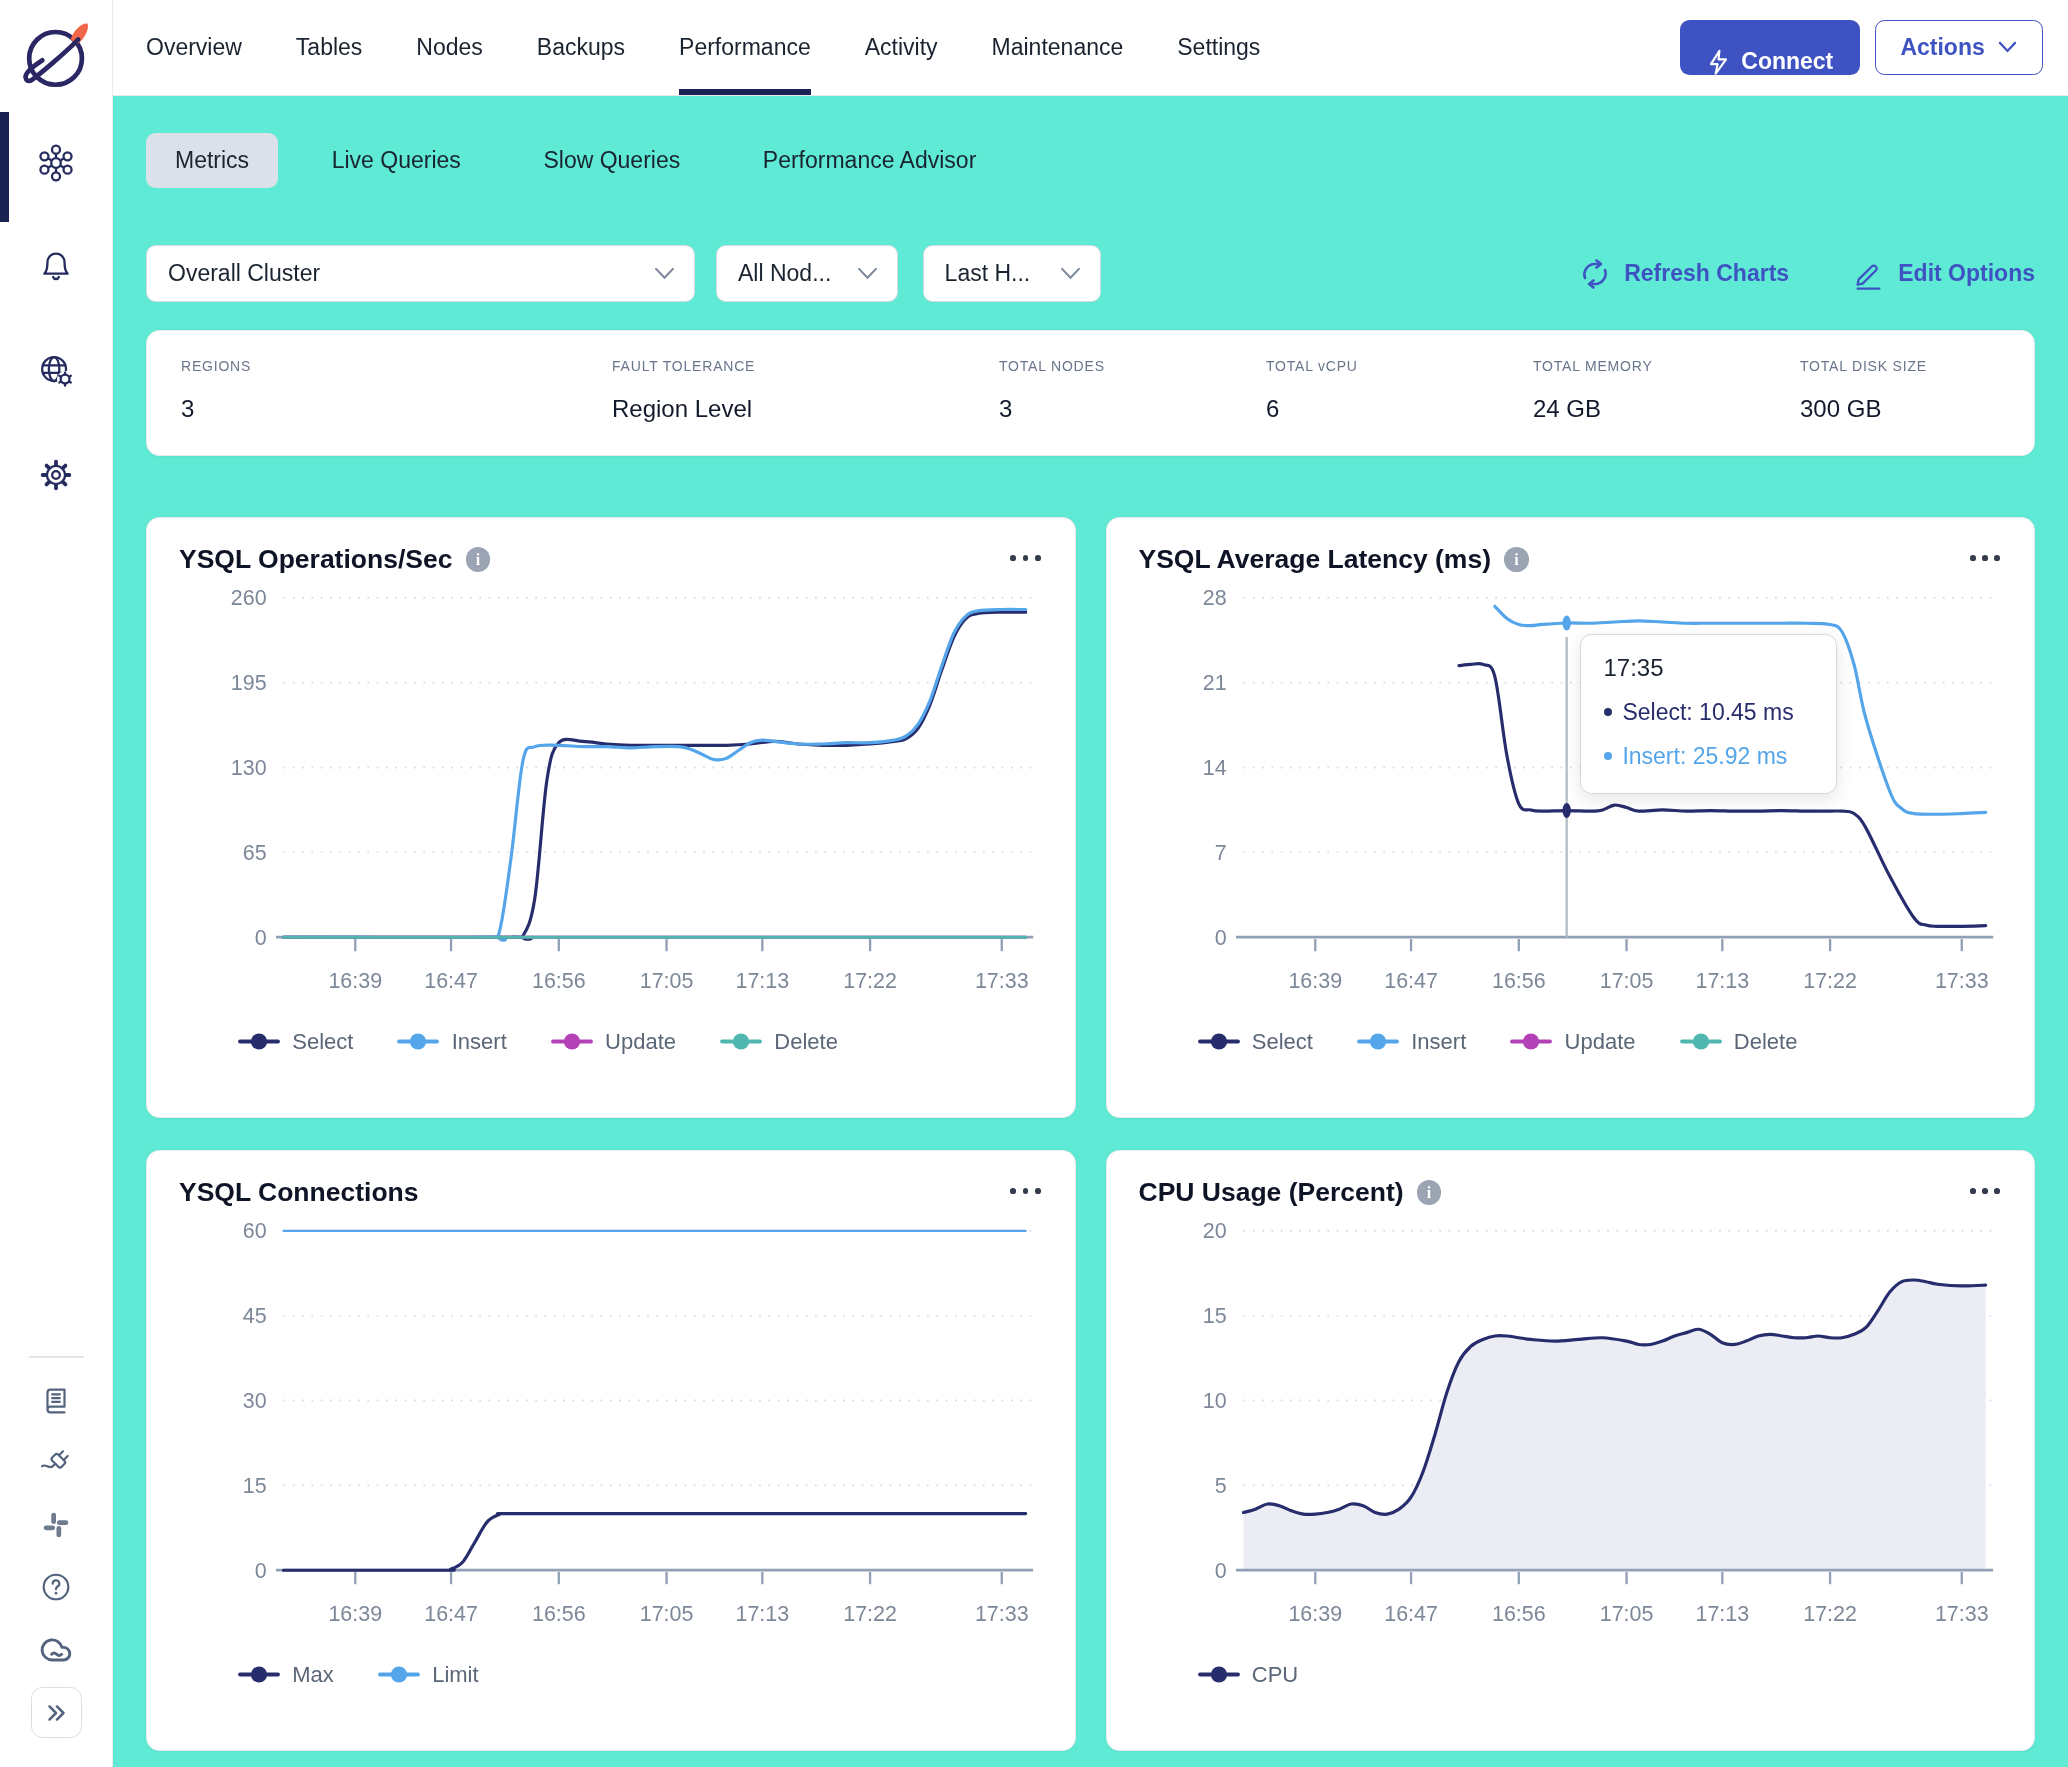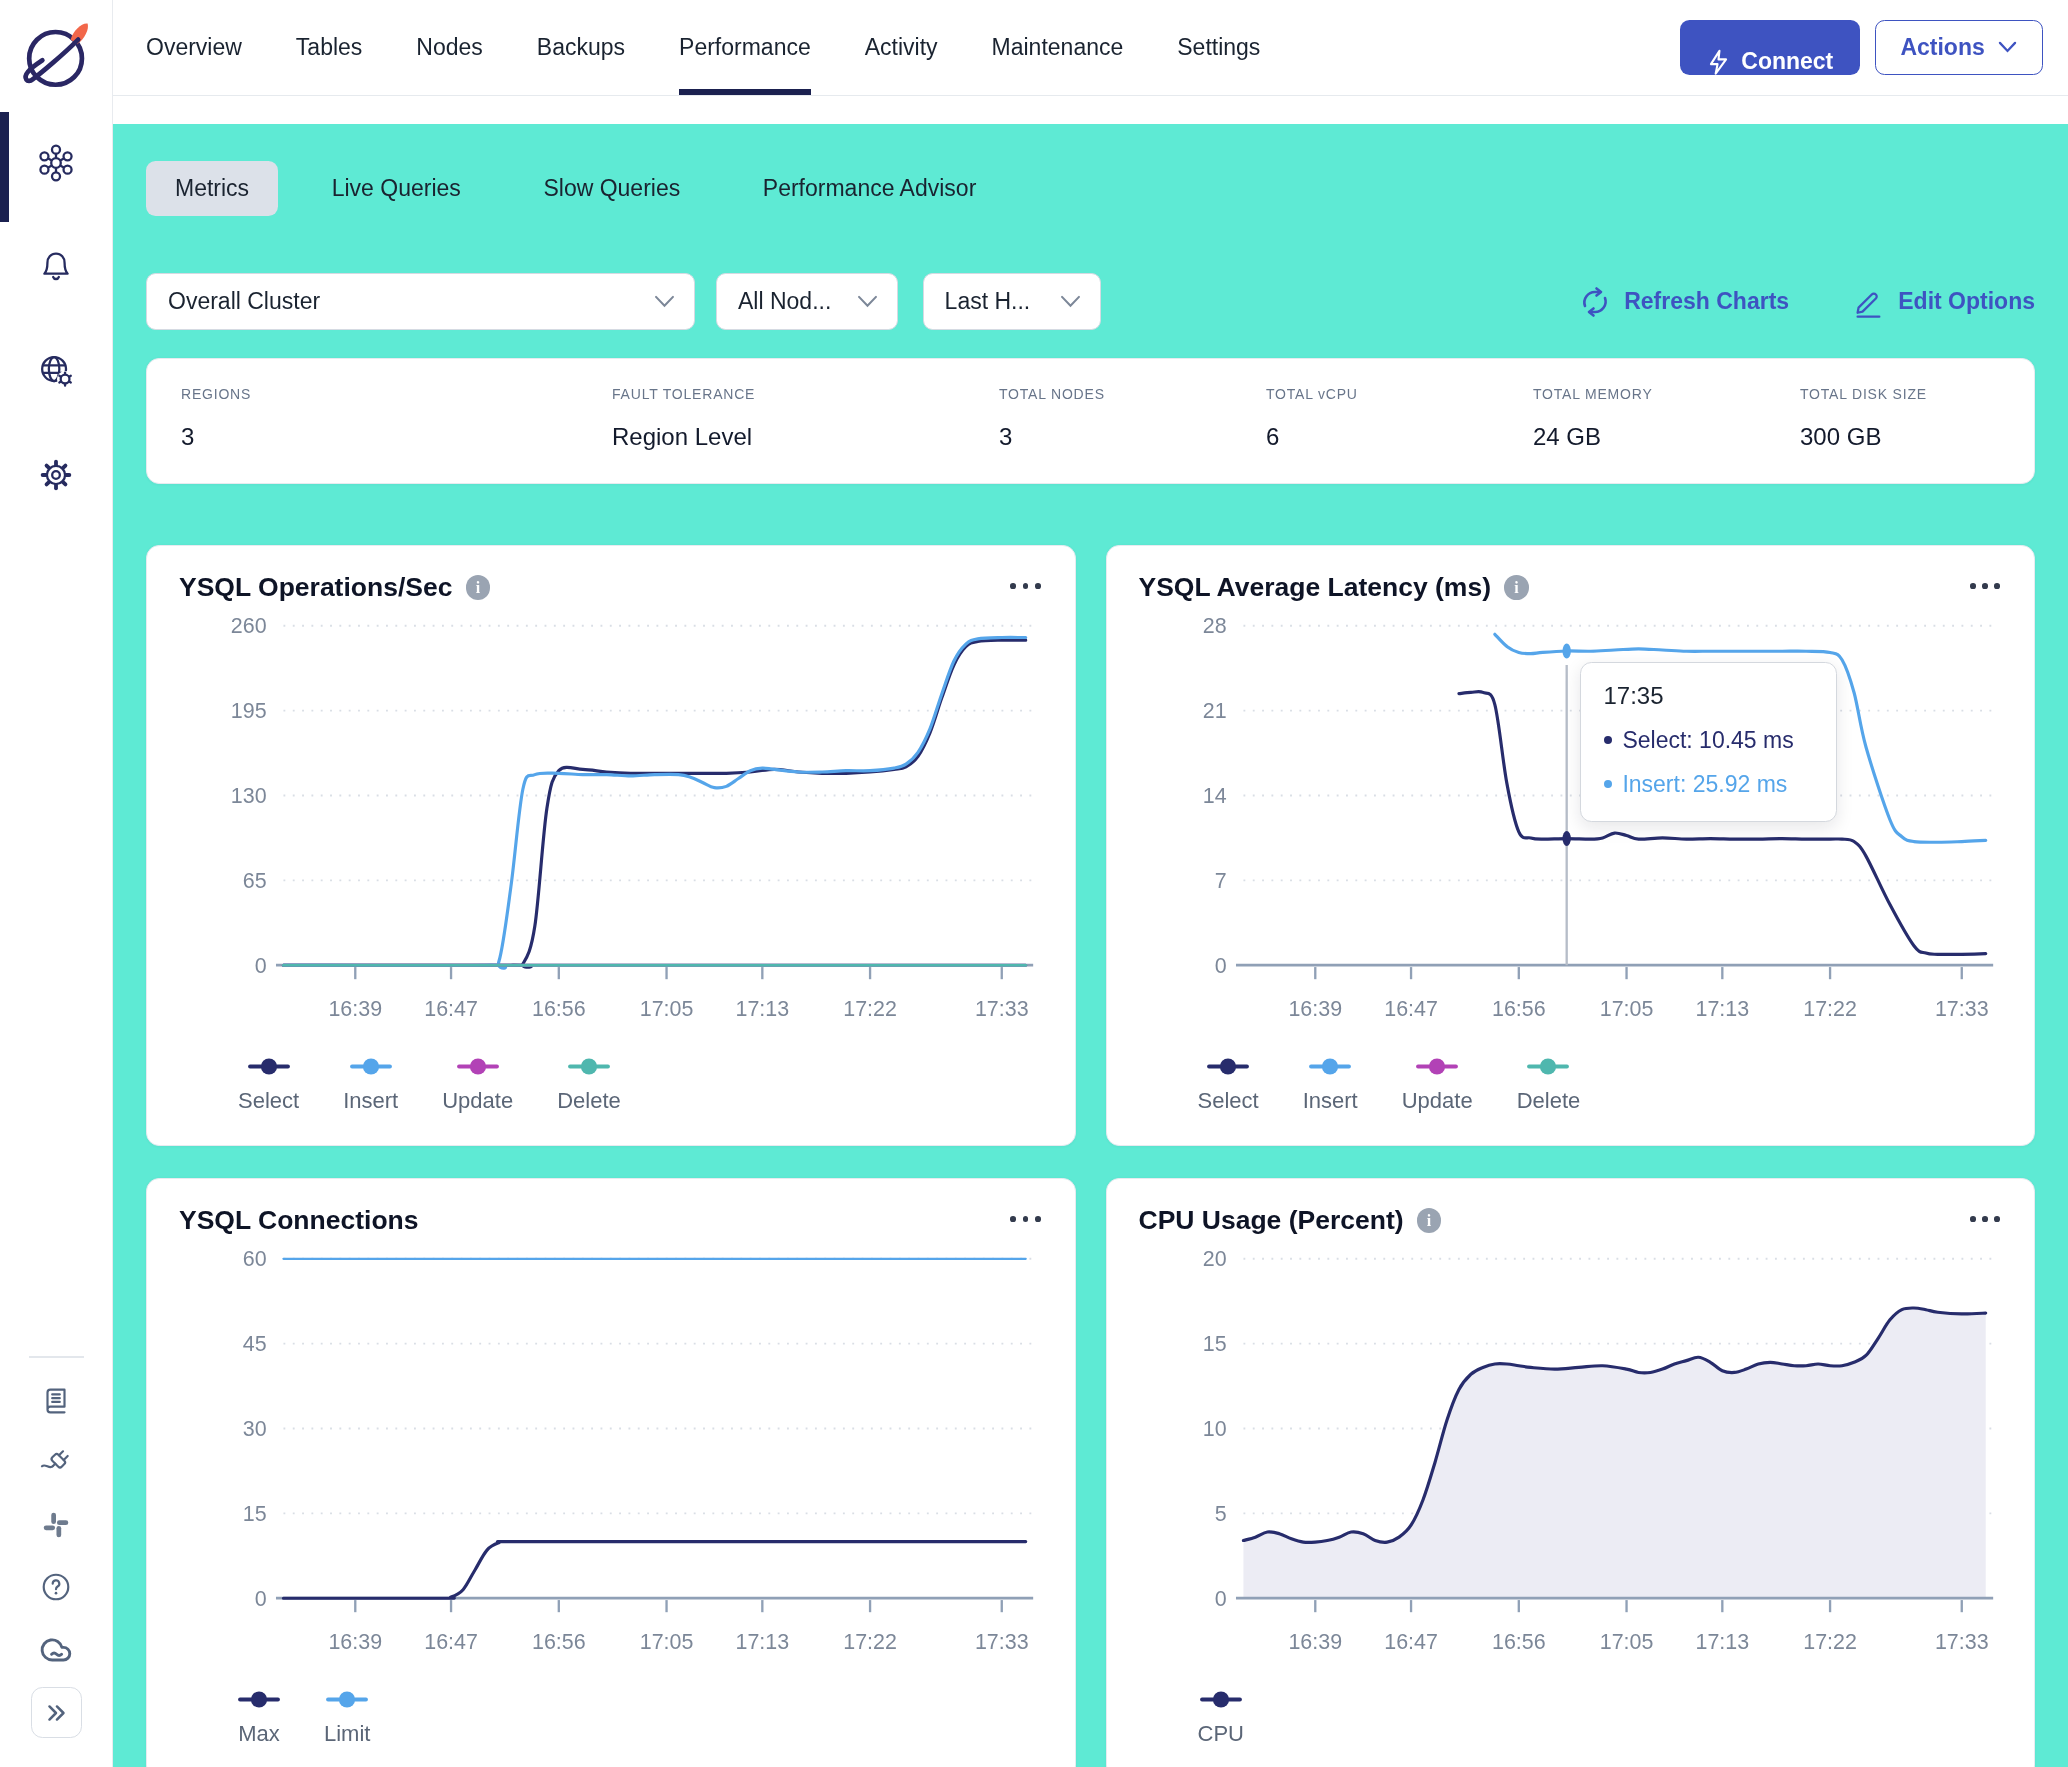--- a/index.html
+++ b/index.html
@@ -12,21 +12,21 @@
   .side-top { display:flex; flex-direction:column; align-items:center; gap:62px; margin-top:42px; }
   .side-icon { width:42px; height:42px; display:flex; align-items:center; justify-content:center; cursor:pointer; }
   .active-bar { position:absolute; left:0; top:112px; width:8.5px; height:110px; background:#1B2150; }
   .side-spacer { flex:1; }
   .side-divider { width:55px; height:1.9px; background:#E3E7EC; margin-bottom:26.5px; }
   .side-bottom { display:flex; flex-direction:column; align-items:center; gap:28px; margin-bottom:21px; }
   .side-icon-sm { width:34px; height:34px; display:flex; align-items:center; justify-content:center; cursor:pointer; }
   .expand-btn { width:51px; height:51px; border:1.9px solid #D9DEE5; border-radius:11.4px; display:flex; align-items:center; justify-content:center; background:#fff; cursor:pointer; margin-bottom:30px; }
 
   
-  .main { flex:1; display:flex; flex-direction:column; min-width:0;gap:28px; }
+  .main { flex:1; display:flex; flex-direction:column; min-width:0; }
   .header { height:96px; background:#fff; border-bottom:0.9px solid #E6EAEE; display:flex; align-items:stretch; padding:0 26.5px 0 33px; }
   .nav { display:flex; gap:54px; align-items:stretch; }
   .nav-item { display:flex; align-items:center; font-size:23px; color:#1A2330; font-weight:500; cursor:pointer; border-bottom:6.6px solid transparent; padding-top:6.6px; }
   .nav-item.active { border-bottom-color:#1B2150; }
   .header-actions { margin-left:auto; display:flex; align-items:center; gap:15px; }
   .btn-connect { height:55px; border:none; border-radius:9.5px; background:#3E53C1; color:#fff; font-size:23px; font-weight:700; font-family:inherit; display:flex; align-items:flex-end; gap:11.4px; padding:0 26.5px; cursor:pointer; }
   .btn-actions { height:55px; border:1.9px solid #3E53C1; border-radius:9.5px; background:#fff; color:#3E53C1; font-size:23px; font-weight:700; font-family:inherit; display:flex; align-items:center; gap:13.2px; padding:0 24.6px; cursor:pointer; }
 
   .content { flex:1; background:#5eead4; padding:37px 34px 0 33px; overflow:hidden; }
 
@@ -57,21 +57,21 @@
   .card-head { display:flex; align-items:flex-start; }
   .card-title-row { display:flex; align-items:center; gap:13.2px; }
   .card-title { font-size:26.5px; font-weight:700; color:#0E1426; }
   .info { width:24.6px; height:24.6px; border-radius:50%; background:#9AA4B2; color:#fff; font-size:16px; font-weight:700; display:flex; align-items:center; justify-content:center; font-family:"Liberation Serif",serif; }
   .dots { margin-left:auto; display:flex; gap:6.6px; padding:11.4px 1.9px; cursor:pointer; }
   .dots i { width:5.7px; height:5.7px; border-radius:50%; background:#333B4D; }
   .chart-wrap { position:relative; margin-top:5.7px; }
   .chart-svg { width:100%; display:block; }
   .ytick, .xtick { font-size:23px; fill:#7C8798; font-family:"Liberation Sans",sans-serif; }
   .legend { margin-top:26.5px; margin-left:59px; display:flex; gap:44px; align-items:center; }
-  .leg-item { display:flex; align-items:center; gap:12.3px;flex-direction:column; }
+  .leg-item { display:flex; align-items:center; gap:12.3px; }
   .leg-item span { font-size:22px; color:#5B6677; font-weight:500; }
 
   
   .tooltip { position:absolute; left:441px; top:53px; width:257px; background:#fff; border:1.4px solid #D4D8DE; border-radius:11.4px; box-shadow:0 5.7px 17px rgba(16,24,40,.10); padding:19px 23px 23px; }
   .tt-time { font-size:24px; color:#1A2330; }
   .tt-row { margin-top:17px; display:flex; align-items:center; gap:10.4px; font-size:23px; font-weight:500; }
   .tt-row .dot { width:8.5px; height:8.5px; border-radius:50%; flex-shrink:0; }
   .tt-row.r0 { color:#272C6C; } .tt-row.r0 .dot { background:#272C6C; }
   .tt-row.r1 { color:#55A5EA; } .tt-row.r1 .dot { background:#55A5EA; }
 

